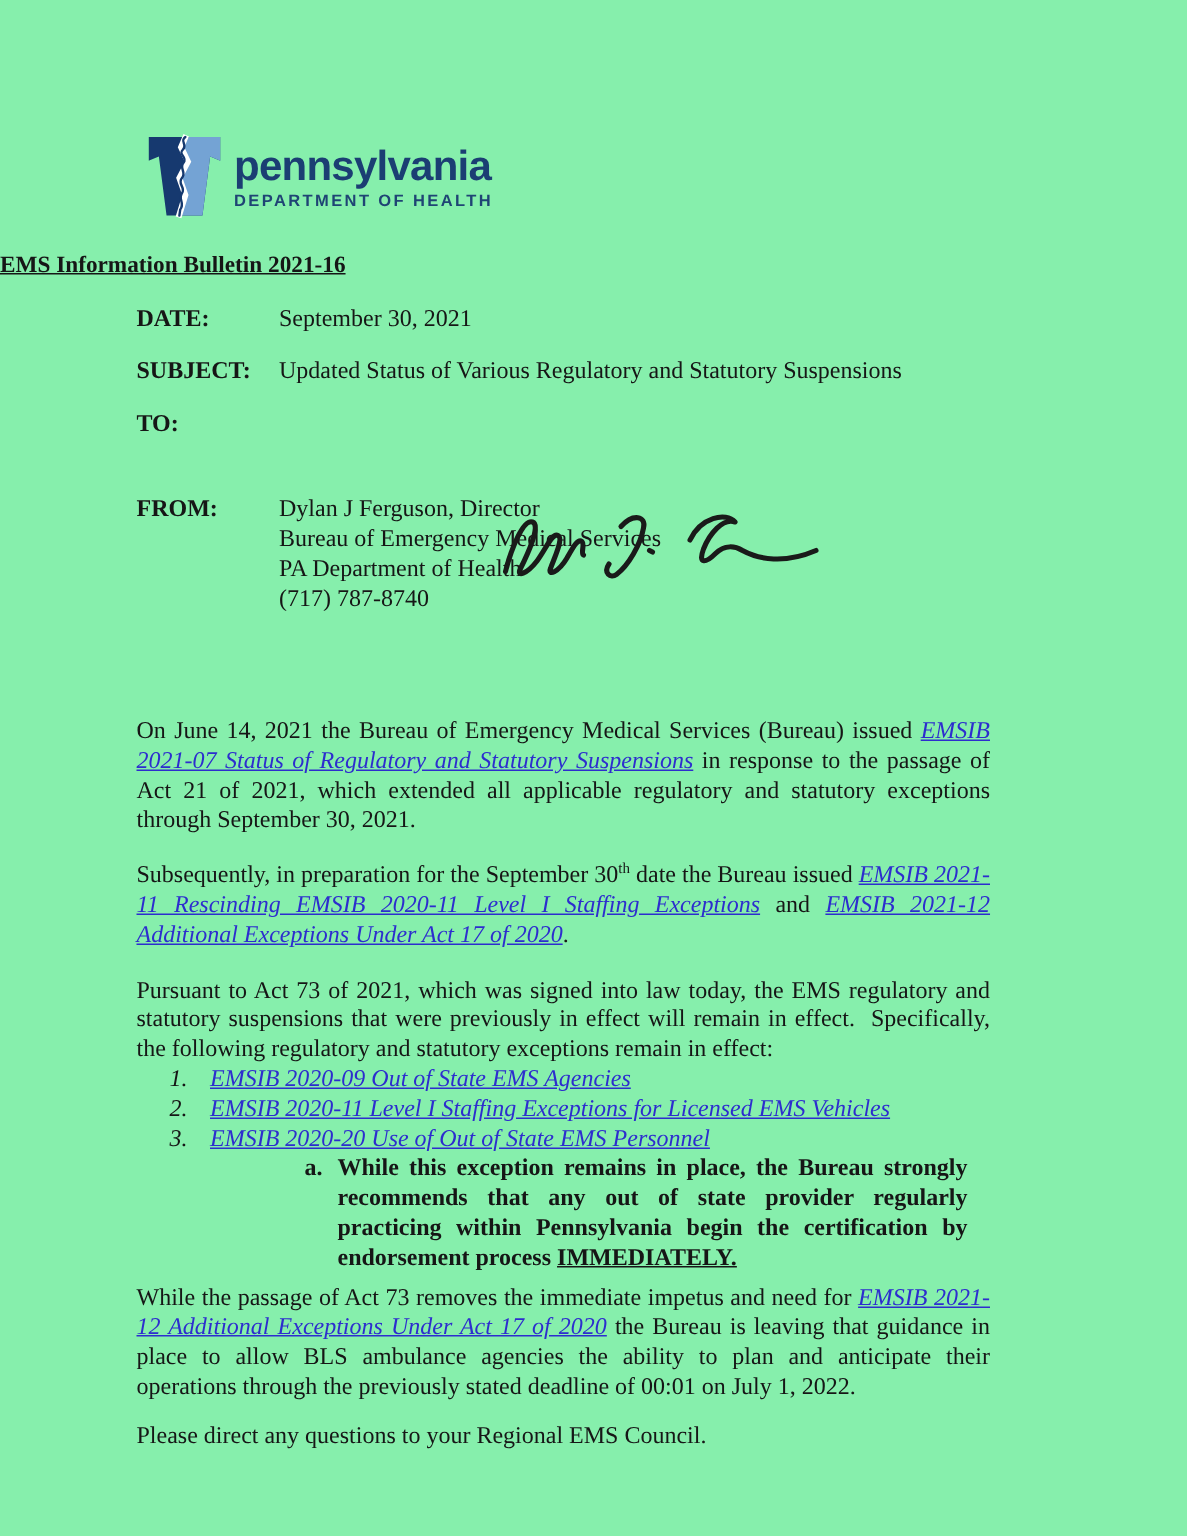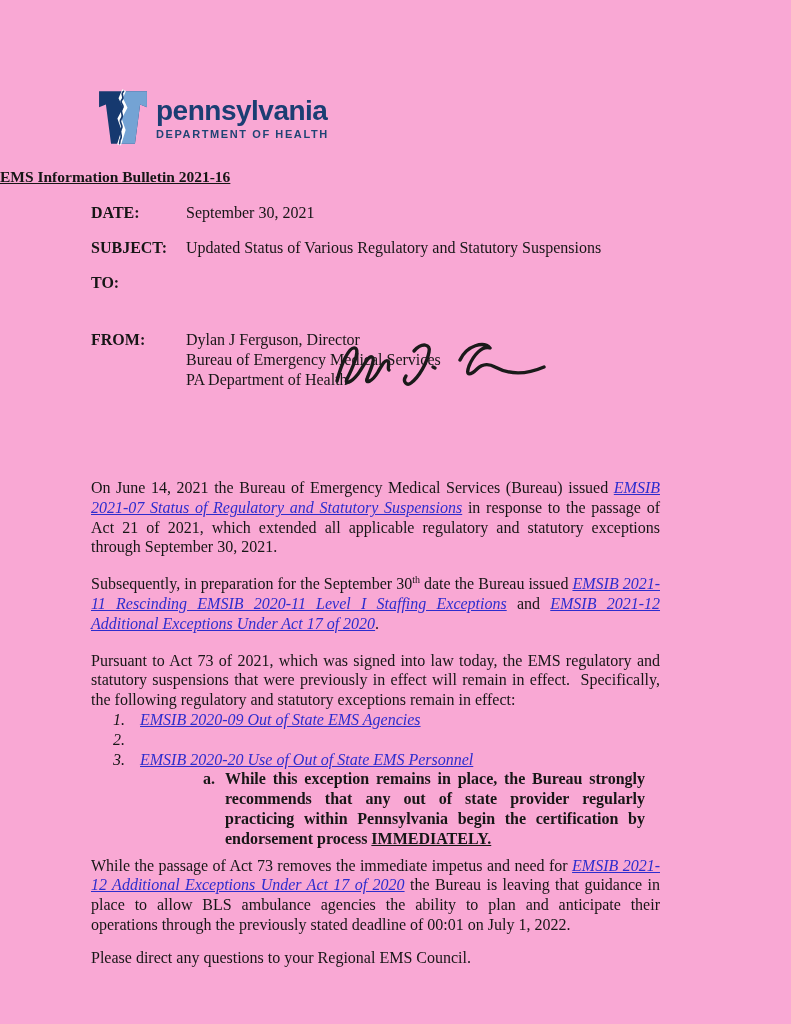--- a/index.html
+++ b/index.html
@@ -1,19 +1,19 @@
 <!DOCTYPE html>
 <html><head>
 <meta charset="utf-8">
 <style>
   html,body{margin:0;padding:0;background:#fff;}
   .page{
     position:relative;
     width:791px;height:1024px;
-    background:#f9a8d4;
+    background:#86efac;
     font-family:"Liberation Serif", serif;
     color:#161616;
     overflow:hidden;
   }
   
   .logo{position:absolute;left:99px;top:89px;display:flex;align-items:flex-start;}
   .keystone{display:block;}
   .logo-text{margin-left:9px;margin-top:8px;font-family:"Liberation Sans", sans-serif;color:#1b3e73;}
   .brand{font-size:28px;font-weight:bold;letter-spacing:-0.5px;line-height:28px;}
   .dept{font-size:11px;letter-spacing:1.6px;margin-top:3px;font-weight:bold;color:#1f4474;}
@@ -83,20 +83,21 @@
     </div>
     <div class="memo-row to">
       <div class="memo-label">TO:</div>
     </div>
     <div class="memo-row from">
       <div class="memo-label">FROM:</div>
       <div class="memo-value">
         <div>Dylan J Ferguson, Director</div>
         <div>Bureau of Emergency Medical Services</div>
         <div>PA Department of Health</div>
+        <div>(717) 787-8740</div>
       </div>
     </div>
   </div>
 
   <svg class="signature" width="218" height="60" viewBox="0 0 218 60" aria-hidden="true">
     <g stroke="#1a1a1a" stroke-width="3.4" fill="none" stroke-linecap="round" stroke-linejoin="round">
       <path d="M7,45 C11,29 19,10 25,12 C31,14 21,35 17,43 C14,49 21,47 28,38 C34,30 38,19 42,21 C46,23 39,37 37,43 C35,48 42,46 48,36 C52,29 55,23 58,25 C60,27 57,33 59,34"></path>
       <path d="M84,15 C92,6 101,8 99,16 C97,27 89,41 81,47 C77,50 72,46 76,40"></path>
       <path d="M103,31 l2,1"></path>
       <path d="M130,24 C137,9 154,5 160,12 C152,9 143,20 139,30 C135,41 141,39 147,33 C153,27 160,28 165,31 C176,37 193,40 214,31"></path>
@@ -111,20 +112,21 @@
 
     <p class="para tight">Pursuant to Act 73 of 2021, which was signed into law today, the EMS regulatory and statutory suspensions that were previously in effect will remain in effect.&nbsp; Specifically, the following regulatory and statutory exceptions remain in effect:</p>
 
     <div class="num-list">
       <div class="num-item">
         <span class="num-marker">1.</span>
         <a class="doclink">EMSIB 2020-09 Out of State EMS Agencies</a>
       </div>
       <div class="num-item">
         <span class="num-marker">2.</span>
+        <a class="doclink">EMSIB 2020-11 Level I Staffing Exceptions for Licensed EMS Vehicles</a>
       </div>
       <div class="num-item">
         <span class="num-marker">3.</span>
         <a class="doclink">EMSIB 2020-20 Use of Out of State EMS Personnel</a>
       </div>
       <div class="sub-item">
         <span class="sub-marker">a.</span>
         <span class="sub-text"><span>While this exception remains in place, the Bureau strongly recommends that any out of state provider regularly practicing within Pennsylvania begin the certification by endorsement process </span><span class="sub-emph">IMMEDIATELY.</span></span>
       </div>
     </div>

